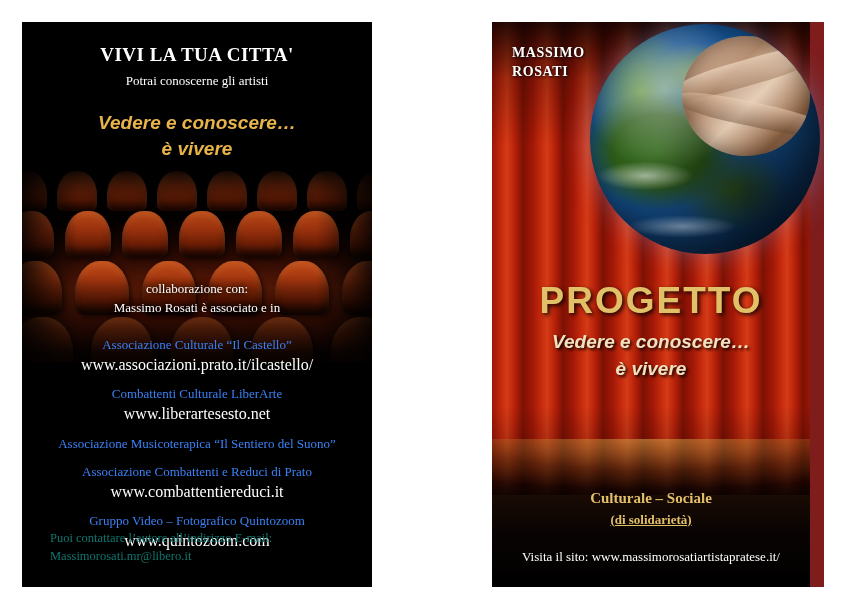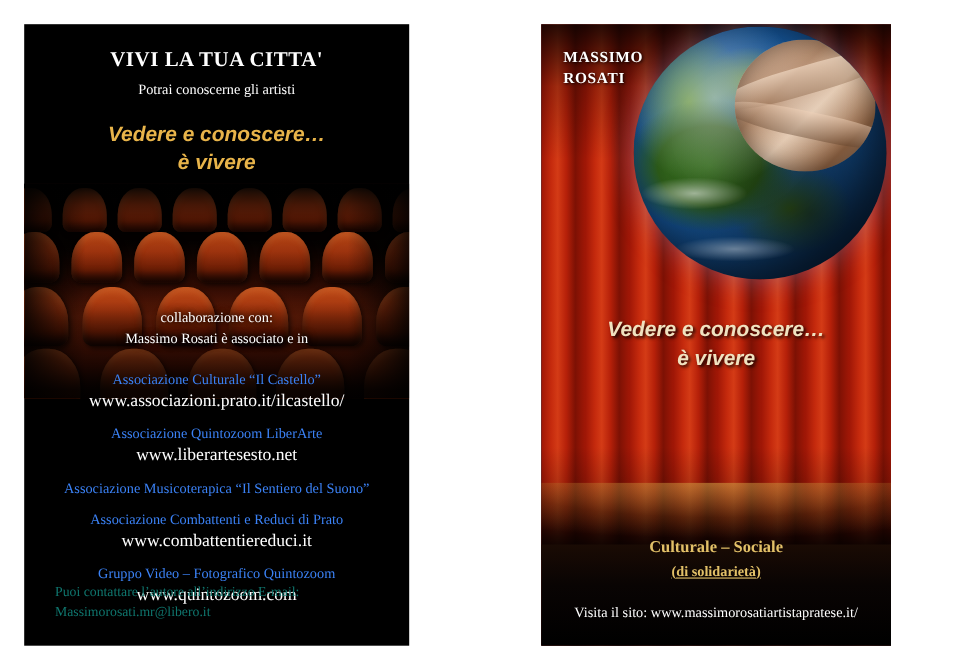--- a/index.html
+++ b/index.html
@@ -154,21 +154,22 @@
   }
 
   
   .panel-right {
     position: absolute;
     left: 492px;
     top: 22px;
     width: 318px;
     height: 565px;
     overflow: hidden;
-    background: #0f172a;
+    background: #7f1d1d;
+    padding-left: 14px;
   }
   .curtain {
     position: absolute;
     left: 0; top: 0;
     width: 318px; height: 565px;
     background:
       linear-gradient(to bottom, rgba(0,0,0,0.82) 0%, rgba(0,0,0,0.25) 10%, rgba(0,0,0,0) 22%, rgba(0,0,0,0) 68%, rgba(0,0,0,0.45) 84%, rgba(0,0,0,0.95) 100%),
       repeating-linear-gradient(to right,
         #9e1606 0px, #c52a0d 9px, #d43b16 15px, #b52009 23px, #7d1104 31px, #a01706 40px);
   }
@@ -386,21 +387,21 @@
       <div>collaborazione con:</div>
       <div>Massimo Rosati è associato e in</div>
     </div>
 
     <div class="assoc-list">
       <div class="assoc">
         <div class="name">Associazione Culturale “Il Castello”</div>
         <div class="url">www.associazioni.prato.it/ilcastello/</div>
       </div>
       <div class="assoc">
-        <div class="name">Associazione Quintozoom  LiberArte</div>
+        <div class="name">Combattenti Culturale  LiberArte</div>
         <div class="url">www.liberartesesto.net</div>
       </div>
       <div class="assoc">
         <div class="name">Associazione Musicoterapica “Il Sentiero del Suono”</div>
       </div>
       <div class="assoc">
         <div class="name">Associazione Combattenti e Reduci di Prato</div>
         <div class="url">www.combattentiereduci.it</div>
       </div>
       <div class="assoc">
@@ -424,20 +425,21 @@
       <span class="ln">MASSIMO</span>
       <span class="ln">ROSATI</span>
     </div>
 
     <div class="globe">
       <div class="globe-clouds"></div>
       <div class="hands"></div>
     </div>
 
     <div class="r-center">
+      <div class="r-progetto">PROGETTO</div>
       <div class="r-vedere">
         <span>Vedere e conoscere…</span>
         <span class="l2">è vivere</span>
       </div>
     </div>
 
     <div class="r-cult">
       <span>Culturale – Sociale</span>
       <span class="underl">(di solidarietà)</span>
     </div>

